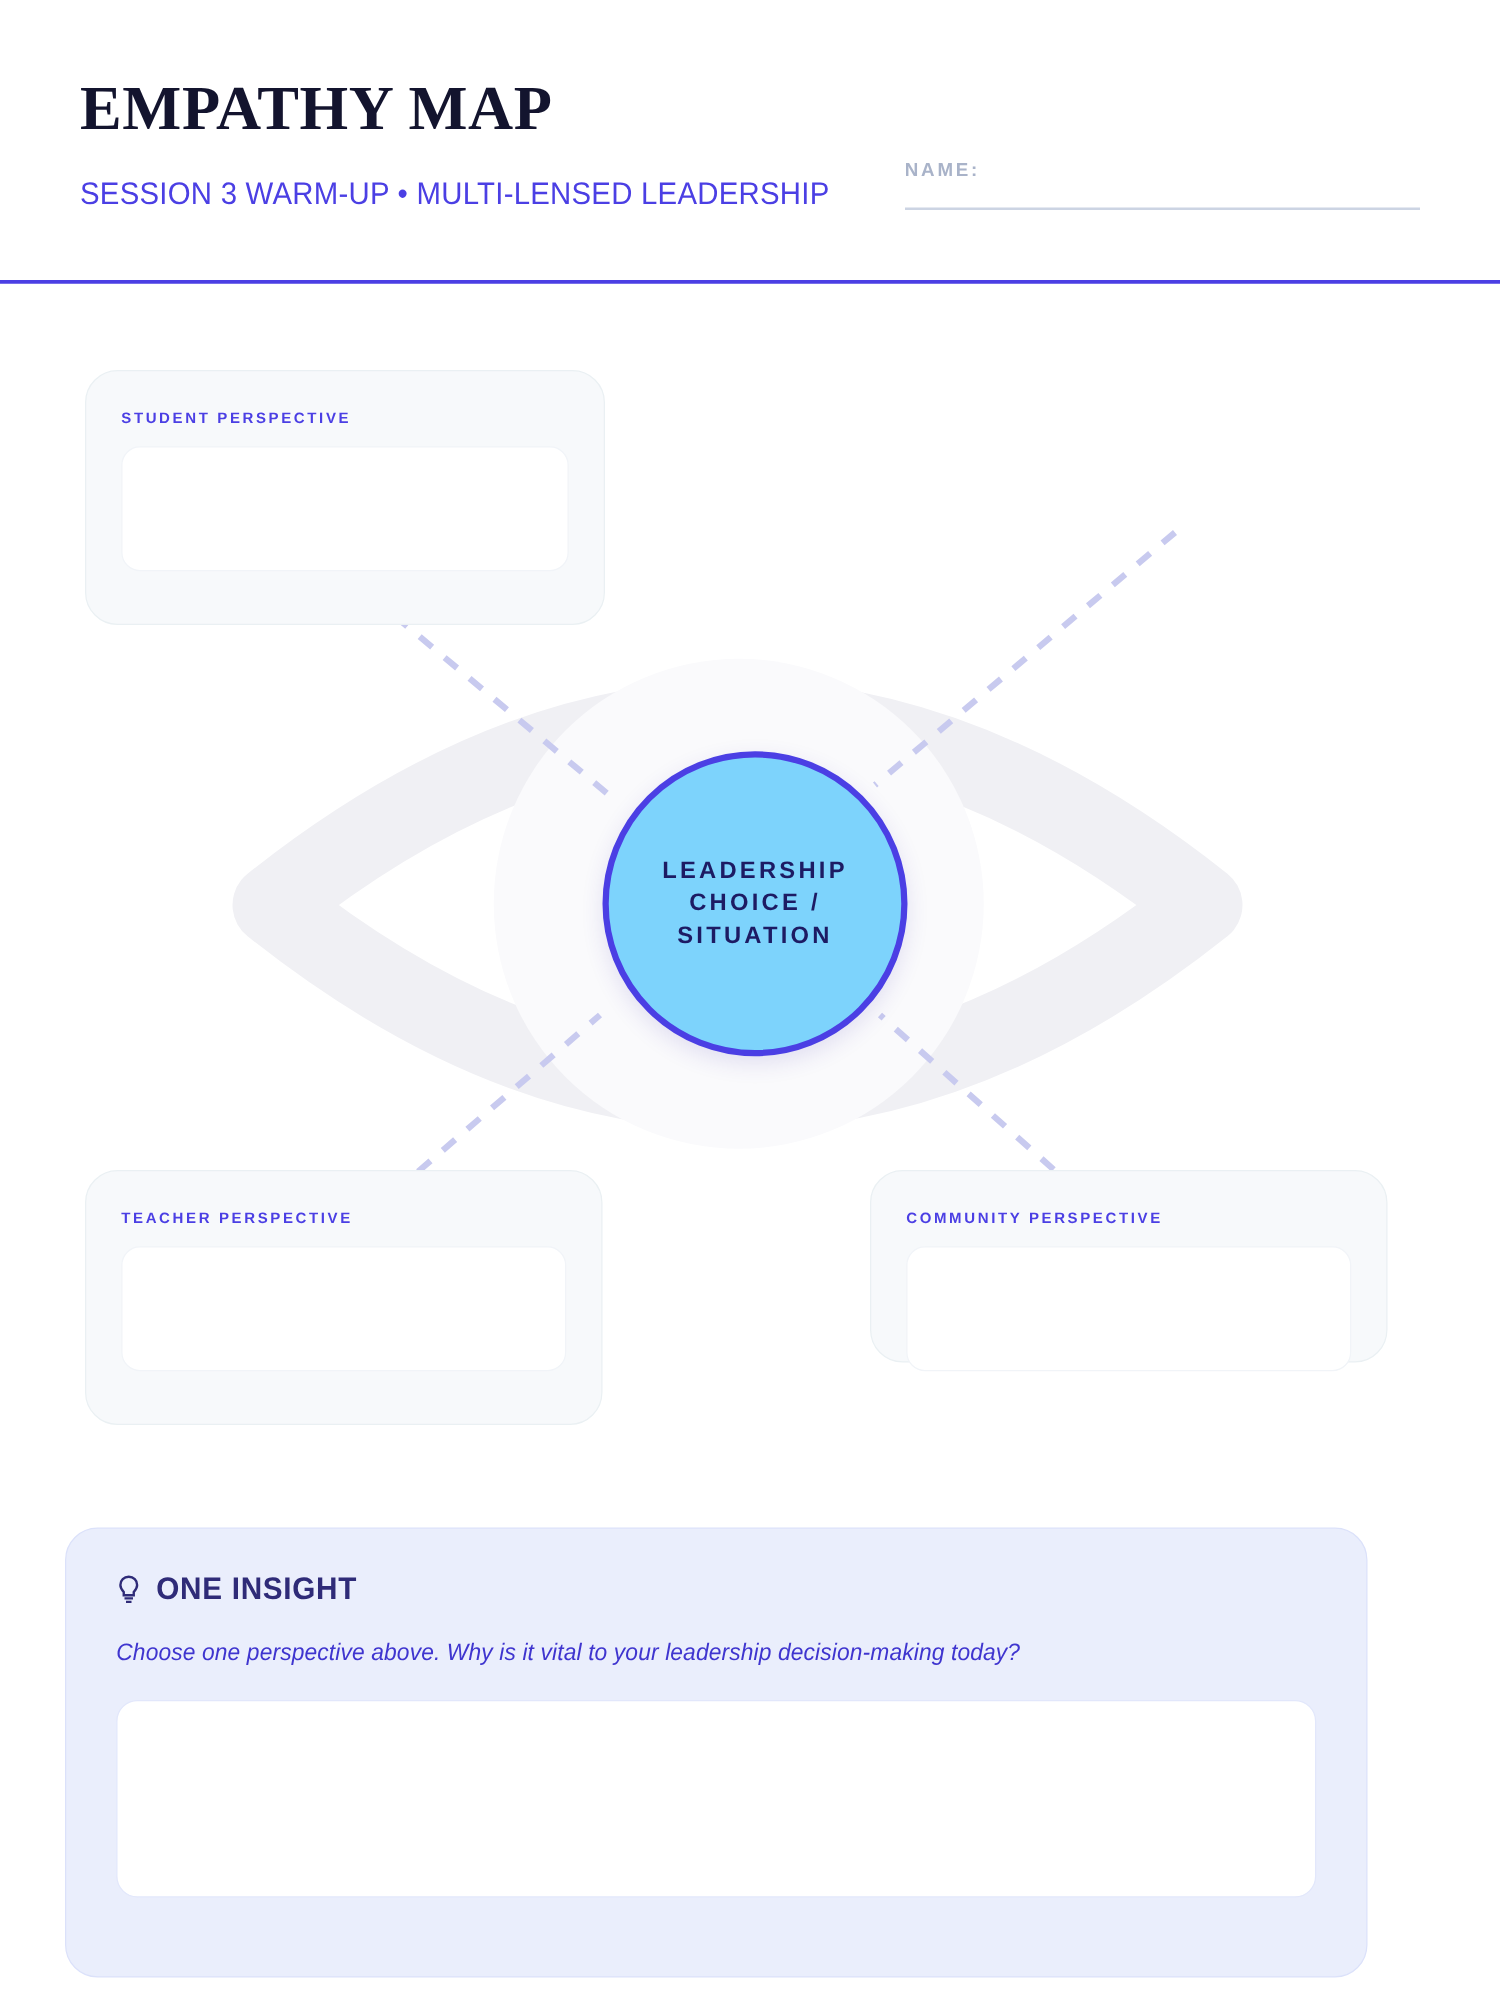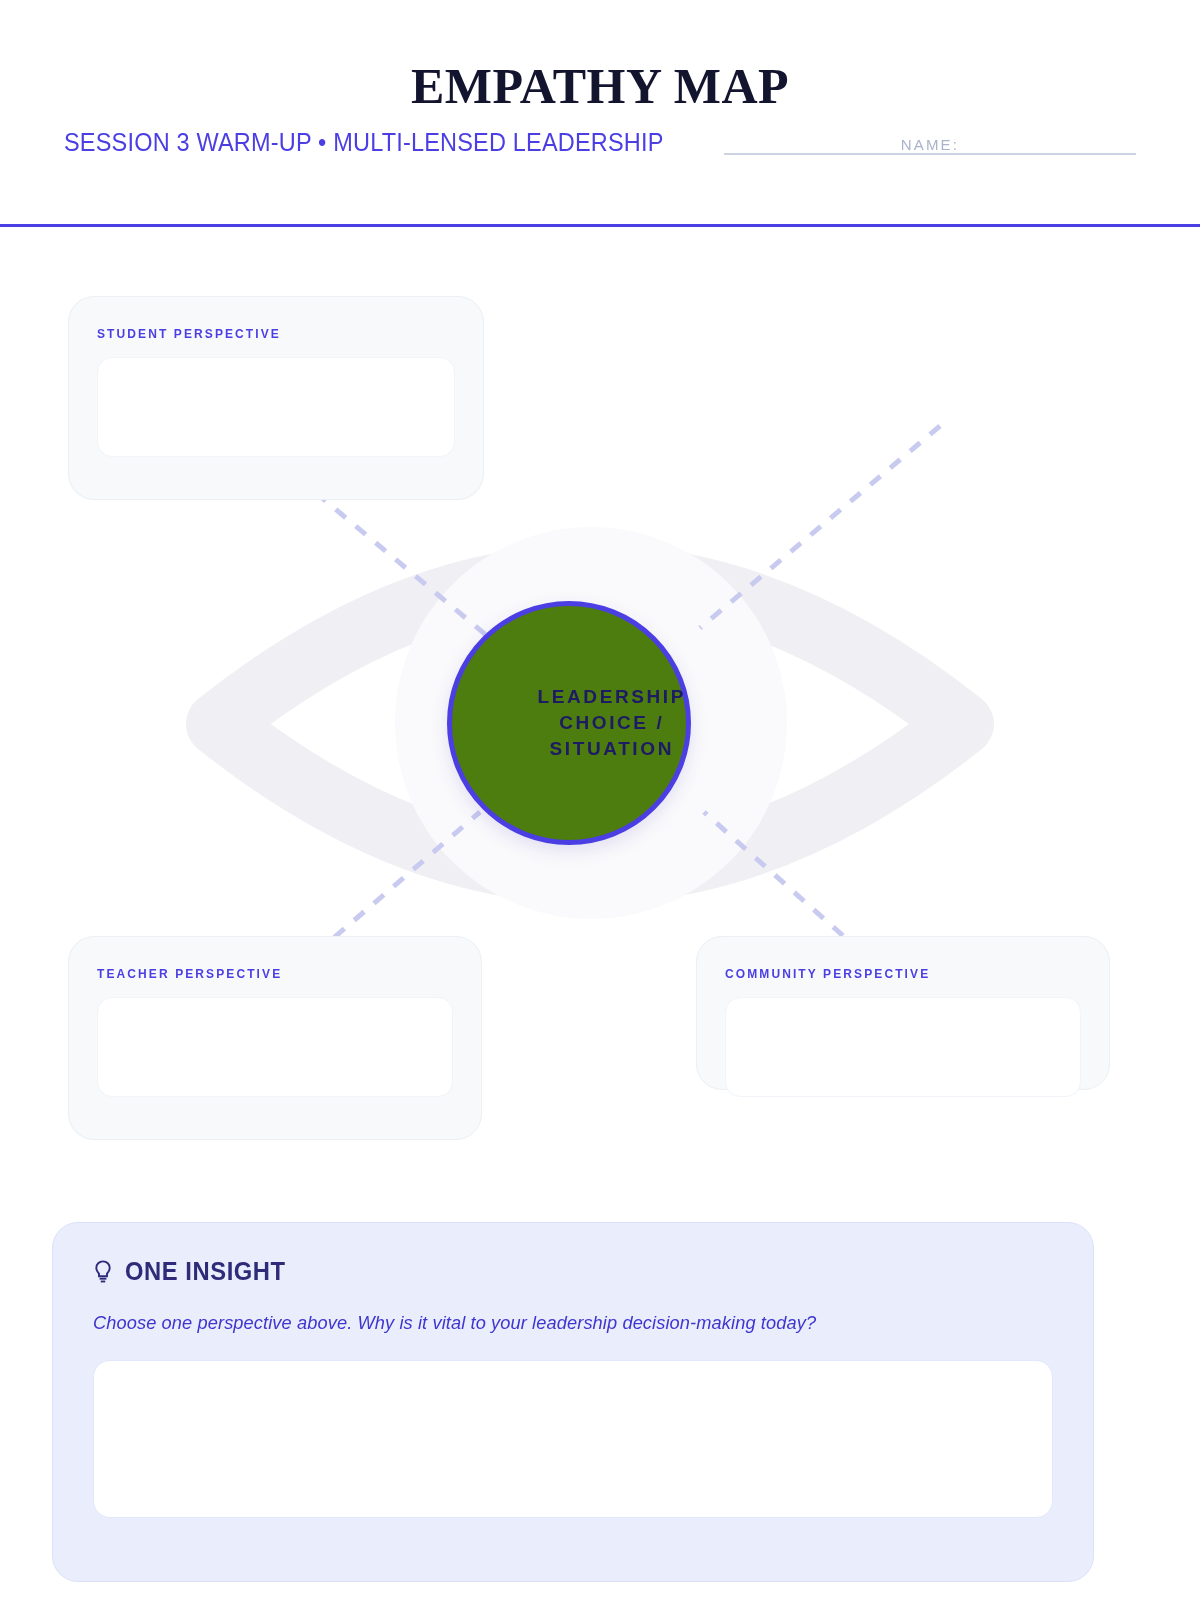--- a/index.html
+++ b/index.html
@@ -23,21 +23,20 @@
     box-sizing: border-box;
   }
 
   
   .header {
     position: absolute;
     left: 64px;
     top: 58px;
     width: 1072px;
     height: 120px;
-    text-align: center;
   }
   .title {
     font-family: "Liberation Serif", "DejaVu Serif", serif;
     font-weight: bold;
     font-size: 50px;
     line-height: 56px;
     letter-spacing: 0.5px;
     color: #13142e;
     margin: 0;
     white-space: nowrap;
@@ -57,25 +56,25 @@
     transform: scaleX(0.94);
     transform-origin: left bottom;
   }
   .namefield {
     margin-left: 22px;
     flex: 1;
     padding-bottom: 2px;
   }
   .namelabel {
     font-size: 15px;
-    font-weight: normal;
+    font-weight: bold;
     letter-spacing: 2.2px;
     color: #a9b3c9;
     display: block;
-    padding-bottom: 0;
+    padding-bottom: 21px;
   }
   .nameline {
     height: 2px;
     background: #ccd4e3;
     width: 100%;
   }
 
   .divider {
     position: absolute;
     left: 0;
@@ -132,32 +131,32 @@
     border: 1px solid #f1f4f8;
     border-radius: 15px;
     height: 100px;
     width: 100%;
     box-sizing: border-box;
   }
 
   
   .center-circle {
     position: absolute;
-    left: 447px;
+    left: 482px;
     top: 601px;
     width: 244px;
     height: 244px;
     border-radius: 50%;
-    background: #4d7c0f;
+    background: #7dd3fc;
     border: 5px solid #4b3fe4;
     box-sizing: border-box;
     box-shadow: 0 6px 18px rgba(60, 50, 170, 0.13);
     display: flex;
     align-items: center;
-    justify-content: flex-end;
+    justify-content: center;
     text-align: center;
   }
   .center-label {
     font-size: 19px;
     font-weight: bold;
     line-height: 26px;
     letter-spacing: 2.6px;
     color: #1d1b63;
     white-space: pre-line;
   }

